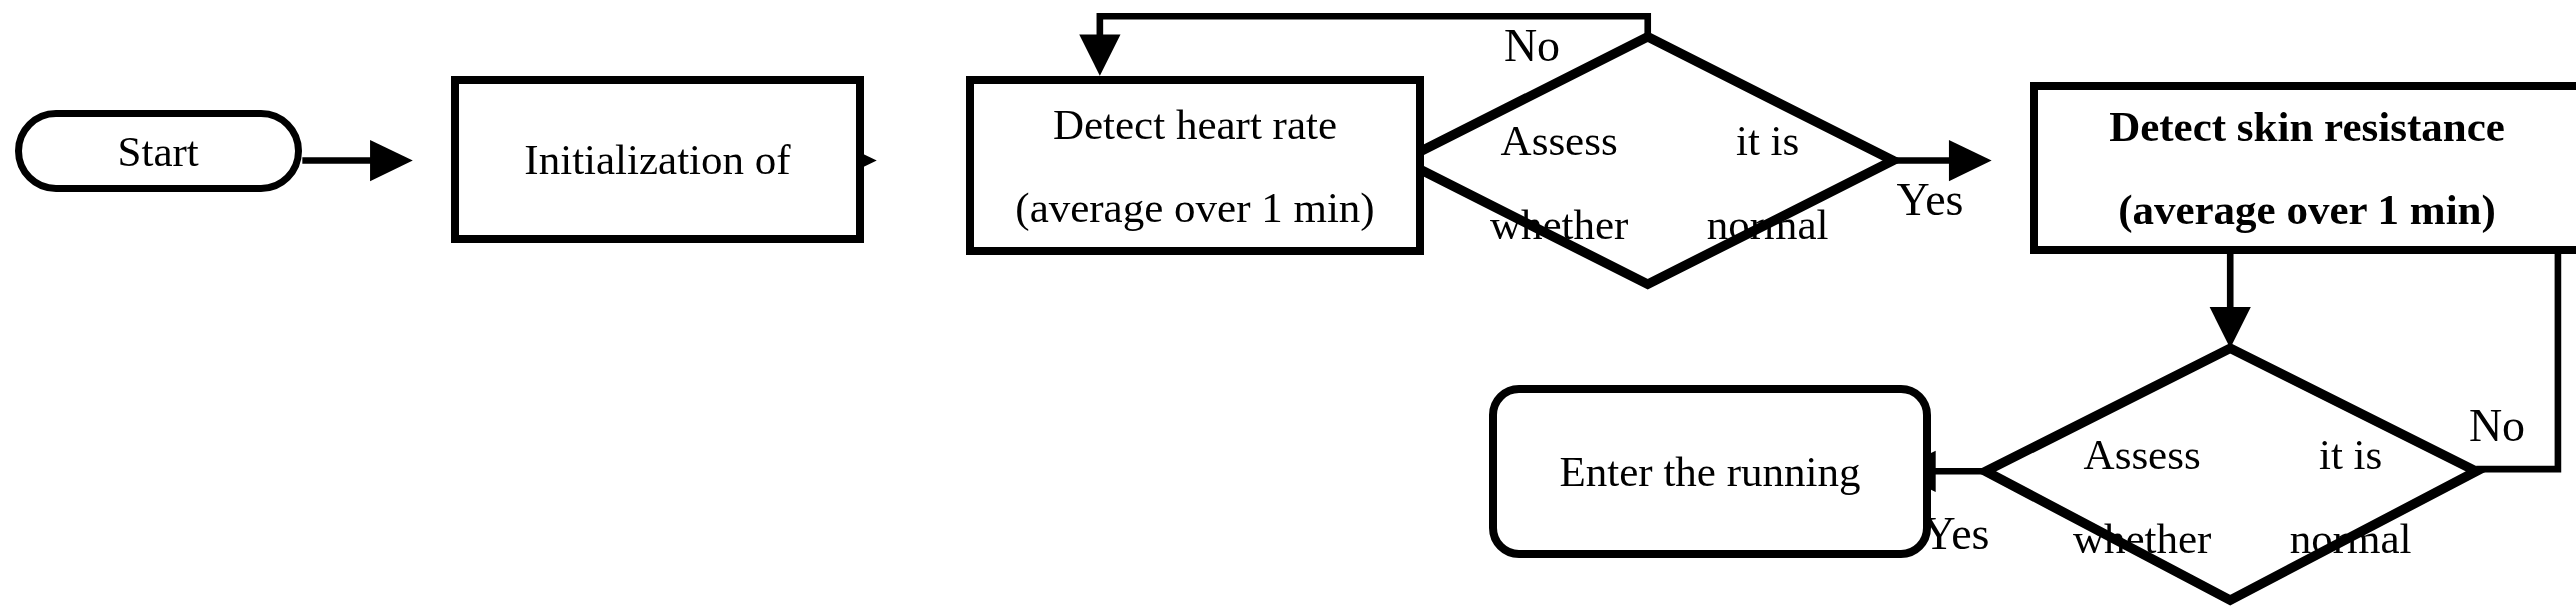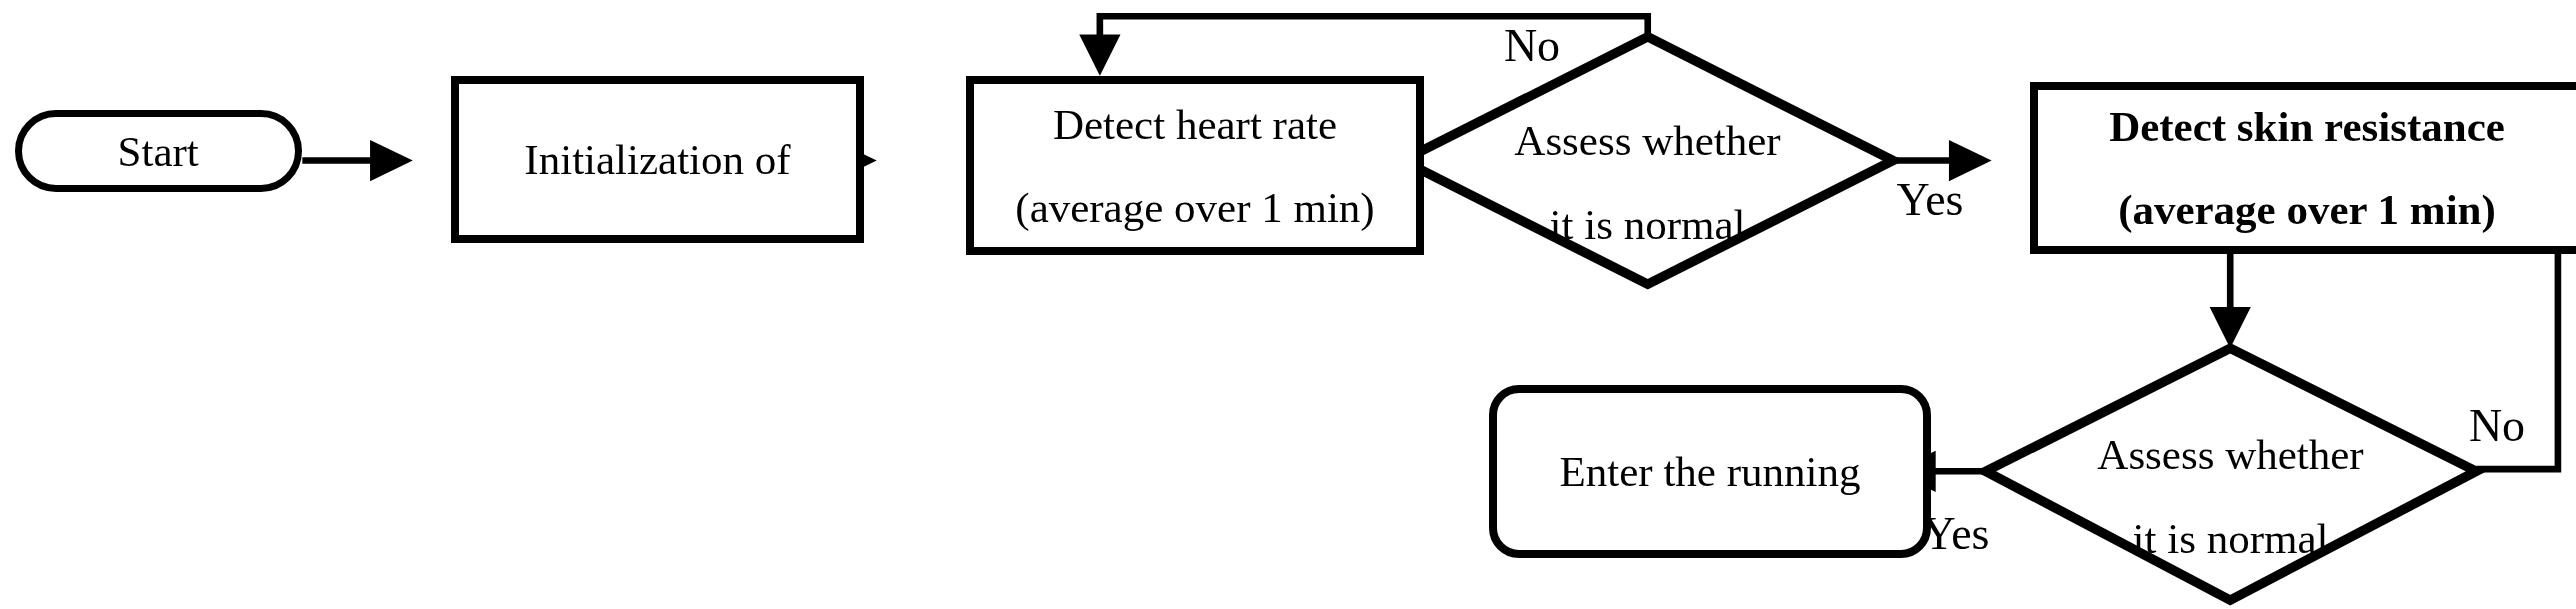--- a/index.html
+++ b/index.html
@@ -39,21 +39,21 @@
     margin-left: 38px;
   }
   .terminator {
     border: 7.4px solid #000000;
     border-radius: 52px;
   }
   .diamond-text {
     position: absolute;
     box-sizing: border-box;
     display: flex;
-    flex-direction: column;
+    flex-direction: row;
     align-items: center;
     justify-content: center;
     text-align: center;
     font-size: 43px;
     line-height: 84px;
     background: transparent;
   }
   .edge-label {
     position: absolute;
     font-size: 46px;

